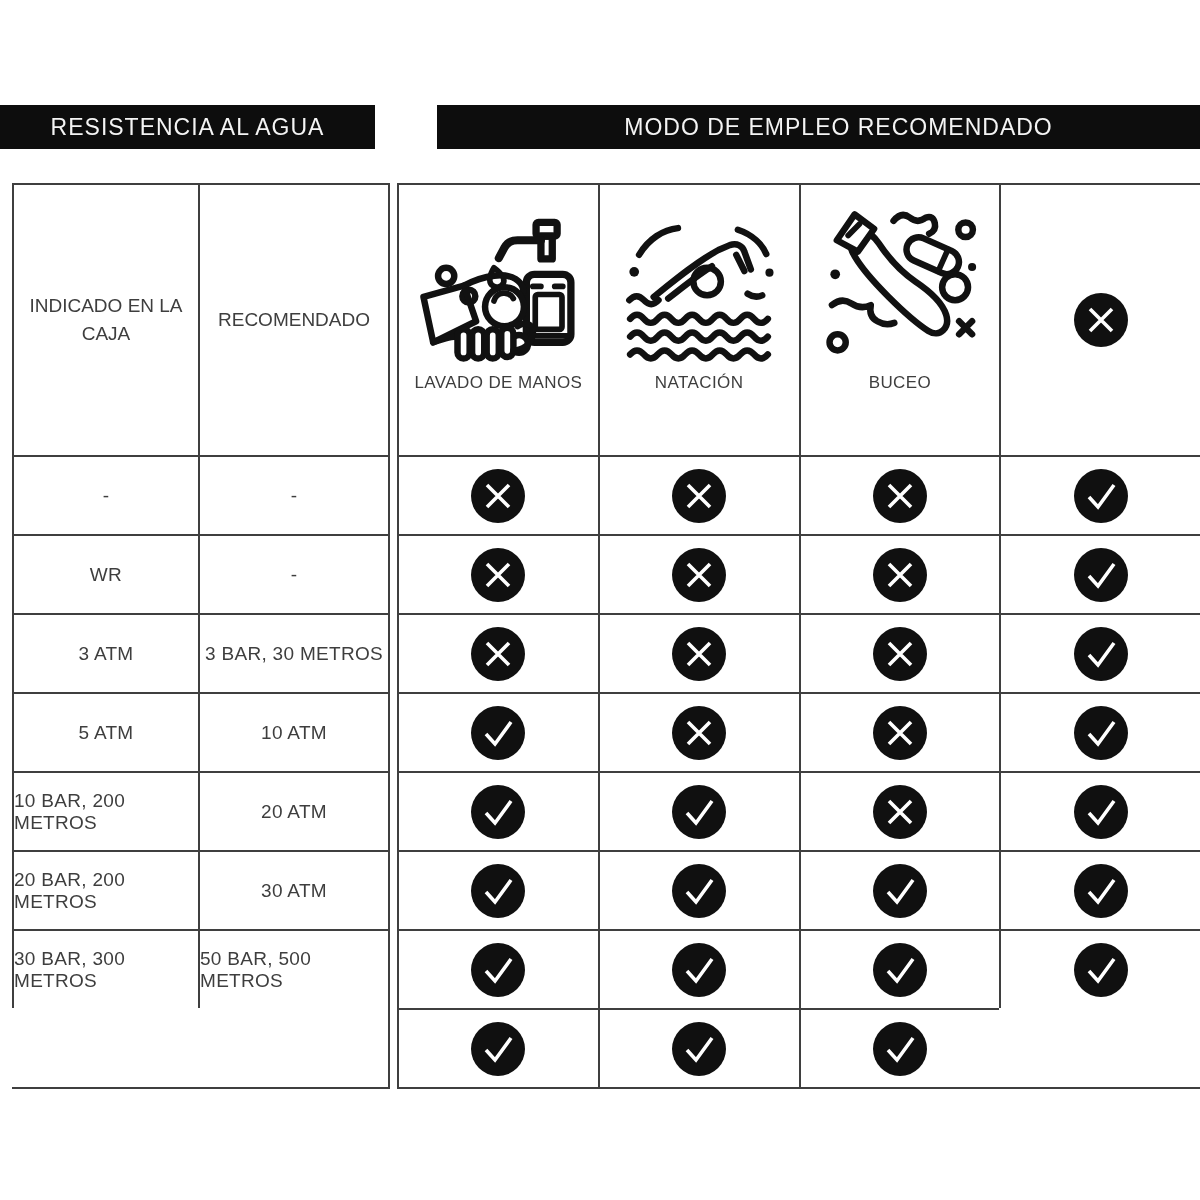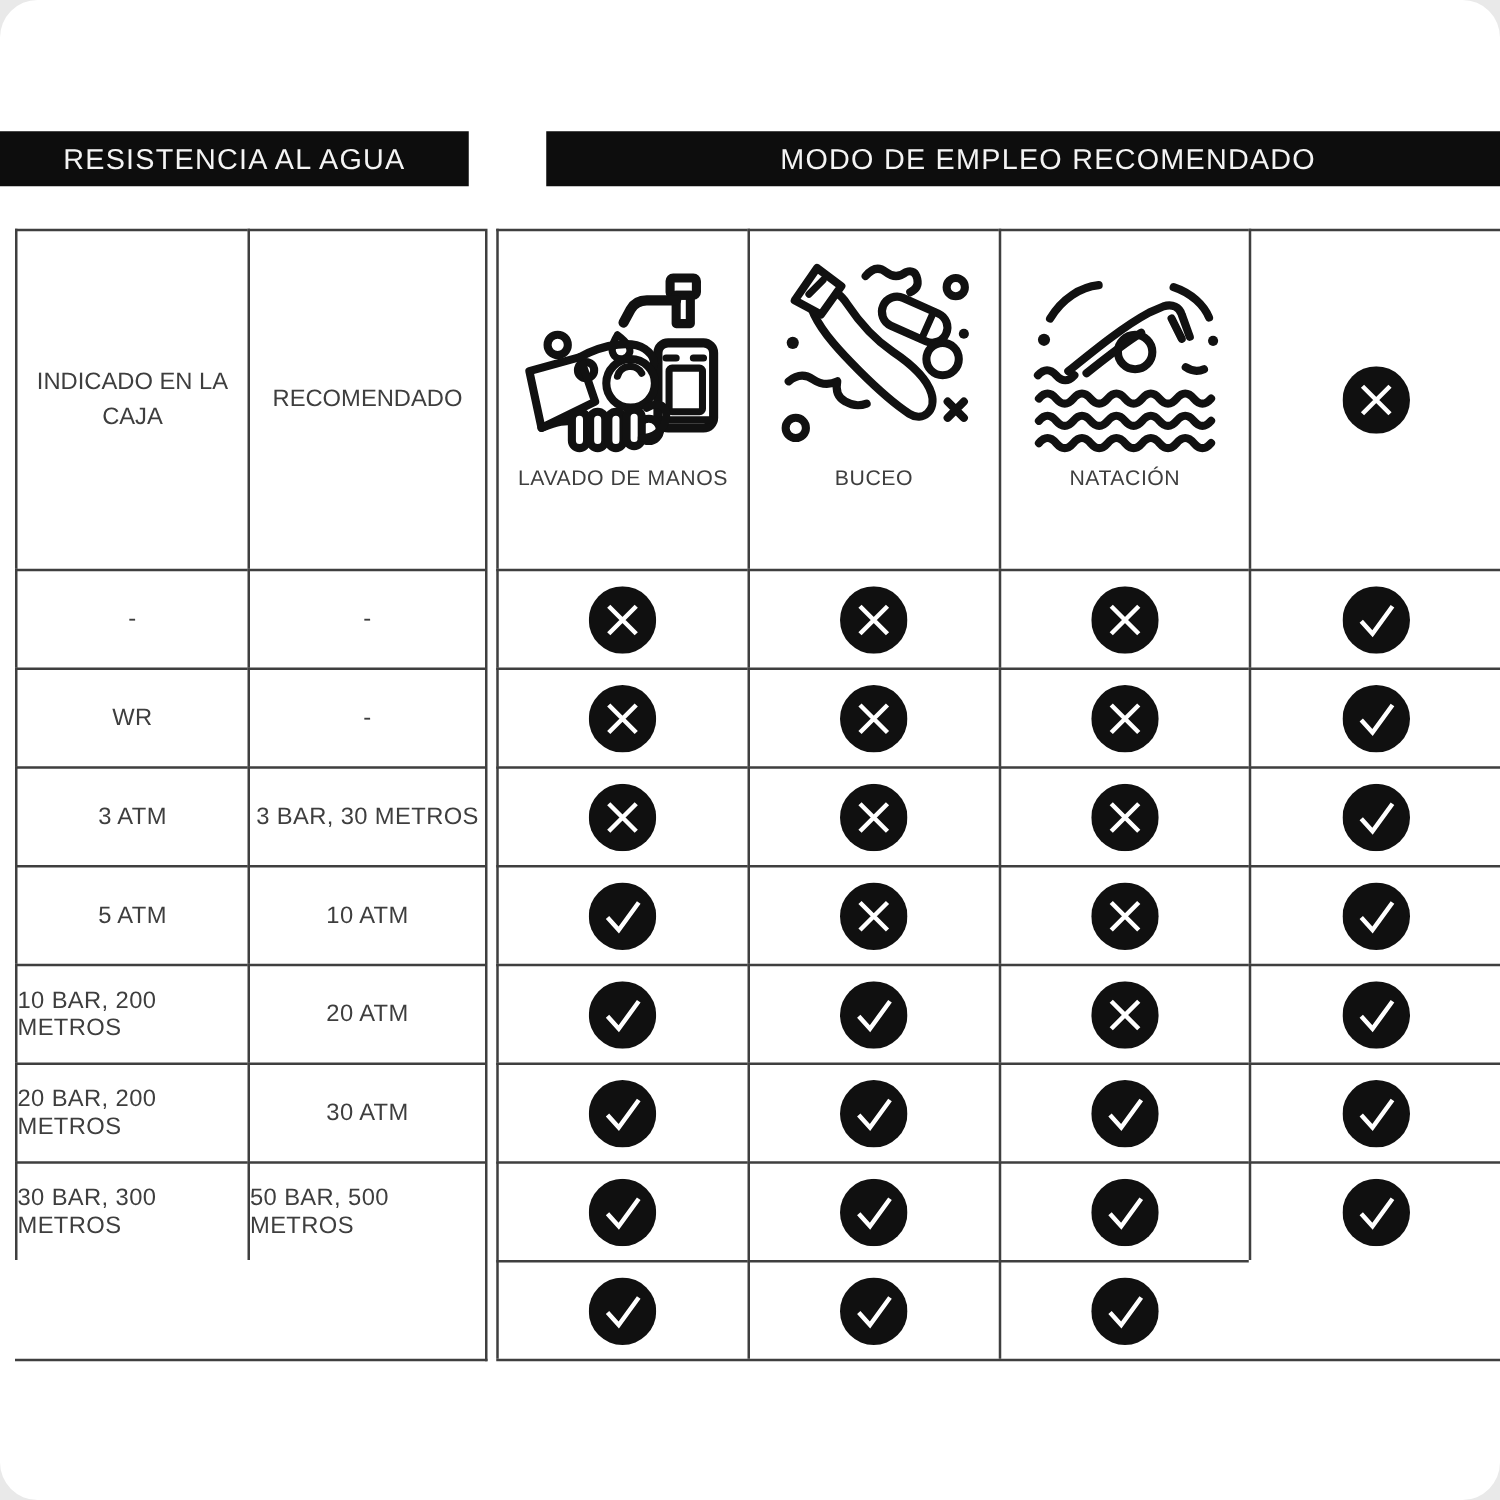--- a/index.html
+++ b/index.html
@@ -1,21 +1,21 @@
 <!DOCTYPE html>
 <html style="--bar-bg: #0d0d0d; --bar-text: #f4f4f4; --border: #3f3f3f; --text: #3e3e3e; --ink: #111111; --mark-bg: #101010; --mark-stroke: #ffffff; --page-bg: #ffffff;"><head>
 <meta charset="utf-8">
 <style>
   :root{
     --bar-bg:#0d0d0d; --bar-text:#f4f4f4; --border:#3f3f3f; --text:#3e3e3e;
     --ink:#111111; --mark-bg:#101010; --mark-stroke:#ffffff; --page-bg:#ffffff;
   }
   html,body{margin:0;padding:0;}
   body{background:#e9e9e9;font-family:"Liberation Sans","DejaVu Sans",sans-serif;}
-  .canvas{position:relative;width:1200px;height:1200px;background:var(--page-bg);overflow:hidden;border-radius:30px;}
+  .canvas{position:relative;width:1200px;height:1200px;background:var(--page-bg);overflow:hidden;}
   .bar{position:absolute;top:105px;height:44px;background:var(--bar-bg);color:var(--bar-text);
        display:flex;align-items:center;justify-content:center;font-size:23px;letter-spacing:1px;}
   #bar-left{left:0;width:375px;}
   #bar-right{left:397px;width:803px;margin-left:40px;}
   .table{position:absolute;top:183px;display:grid;background:var(--page-bg);
          border-right:2px solid var(--border);border-bottom:2px solid var(--border);}
   #left-table{left:12px;width:376px;grid-template-columns:186px 1fr;grid-template-rows:272px repeat(8,79px);}
   #right-table{left:397px;width:803px;grid-template-columns:repeat(4,1fr);grid-template-rows:272px repeat(8,79px);}
   .cell{display:flex;align-items:center;justify-content:center;color:var(--text);
         border-left:2px solid var(--border);border-top:2px solid var(--border);box-sizing:border-box;}
@@ -89,59 +89,59 @@
         <rect x="86" y="156" width="15" height="36" rx="7.5" fill="white" stroke-width="8"></rect>
         <rect x="104" y="154" width="15" height="36" rx="7.5" fill="white" stroke-width="8"></rect>
         <path d="M124 152 C136 145 145 151 143 162 C141 175 130 182 119 182" stroke-width="8"></path>
       </svg>
       <div class="icon-label">LAVADO DE MANOS</div>
     </div>
 
 
     <div class="cell icon-cell">
       <svg class="pict" width="162" height="162" viewBox="0 0 200 200">
+        <path d="M26 64 C38 44 56 33 74 31" stroke-width="8"></path>
+        <path d="M148 33 C166 39 178 51 183 63" stroke-width="8"></path>
+        <circle cx="20" cy="85" r="6" fill="currentColor" stroke="none"></circle>
+        <circle cx="187" cy="86" r="5" fill="currentColor" stroke="none"></circle>
+        <path d="M14 120 q9 -10 18 0 q9 10 18 0" stroke-width="8"></path>
+        <path d="M160 112 q9 6 18 2" stroke-width="8"></path>
+        <path d="M15 143 q8.5 -10 17 0 q8.5 10 17 0 q8.5 -10 17 0 q8.5 10 17 0 q8.5 -10 17 0 q8.5 10 17 0 q8.5 -10 17 0 q8.5 10 17 0 q8.5 -10 17 0 q8.5 10 17 0" stroke-width="8"></path>
+        <path d="M15 165 q8.5 -10 17 0 q8.5 10 17 0 q8.5 -10 17 0 q8.5 10 17 0 q8.5 -10 17 0 q8.5 10 17 0 q8.5 -10 17 0 q8.5 10 17 0 q8.5 -10 17 0 q8.5 10 17 0" stroke-width="8"></path>
+        <path d="M15 187 q8.5 -10 17 0 q8.5 10 17 0 q8.5 -10 17 0 q8.5 10 17 0 q8.5 -10 17 0 q8.5 10 17 0 q8.5 -10 17 0 q8.5 10 17 0 q8.5 -10 17 0 q8.5 10 17 0" stroke-width="8"></path>
+        <circle cx="110" cy="97" r="17" fill="white" stroke-width="8"></circle>
+        <path d="M44 116 C70 95 98 72 124 58 L138 52 C147 49 154 53 156 60 L164 82" stroke-width="8"></path>
+        <path d="M62 118 C82 102 100 88 116 78" stroke-width="8"></path>
+        <path d="M146 64 L156 84" stroke-width="8"></path>
+      </svg>
+      <div class="icon-label">NATACIÓN</div>
+    </div>
+
+    <div class="cell icon-cell">
+      <svg class="pict" width="162" height="162" viewBox="0 0 200 200">
         <path d="M92 22 q10 -12 20 -4 q10 8 20 0 q9 -3 11 7 q2 9 -7 13" stroke-width="8"></path>
         <path d="M16 126 q12 -10 24 -2 q12 8 24 2 q-3 14 8 20 q10 6 21 2" stroke-width="8"></path>
         <circle cx="181" cy="33" r="9" stroke-width="8"></circle>
         <circle cx="23" cy="172" r="10" stroke-width="8"></circle>
         <circle cx="20" cy="88" r="6" fill="currentColor" stroke="none"></circle>
         <circle cx="189" cy="79" r="5" fill="currentColor" stroke="none"></circle>
         <circle cx="118" cy="141" r="6" fill="currentColor" stroke="none"></circle>
         <path d="M173 146 L189 162 M189 146 L173 162" stroke-width="8"></path>
         <path d="M46 40 C57 33 66 38 74 50 C86 68 100 84 119 97 C137 109 152 122 157 138 C162 154 149 167 135 158 C118 147 102 132 86 116 C68 98 50 79 41 60 C36 49 38 44 46 40 Z" fill="white" stroke-width="8"></path>
         <path d="M22 46 L44 14 L68 32 L48 60 Z" fill="white" stroke-width="8"></path>
         <path d="M36 40 L50 26" stroke-width="7"></path>
         <g transform="rotate(24 140 66)">
           <rect x="106" y="50" width="68" height="30" rx="15" fill="white" stroke-width="8"></rect>
           <path d="M154 50 V80" stroke-width="7"></path>
         </g>
         <circle cx="168" cy="104" r="16" fill="white" stroke-width="8"></circle>
       </svg>
       <div class="icon-label">BUCEO</div>
     </div>
 
-    <div class="cell icon-cell">
-      <svg class="pict" width="162" height="162" viewBox="0 0 200 200">
-        <path d="M26 64 C38 44 56 33 74 31" stroke-width="8"></path>
-        <path d="M148 33 C166 39 178 51 183 63" stroke-width="8"></path>
-        <circle cx="20" cy="85" r="6" fill="currentColor" stroke="none"></circle>
-        <circle cx="187" cy="86" r="5" fill="currentColor" stroke="none"></circle>
-        <path d="M14 120 q9 -10 18 0 q9 10 18 0" stroke-width="8"></path>
-        <path d="M160 112 q9 6 18 2" stroke-width="8"></path>
-        <path d="M15 143 q8.5 -10 17 0 q8.5 10 17 0 q8.5 -10 17 0 q8.5 10 17 0 q8.5 -10 17 0 q8.5 10 17 0 q8.5 -10 17 0 q8.5 10 17 0 q8.5 -10 17 0 q8.5 10 17 0" stroke-width="8"></path>
-        <path d="M15 165 q8.5 -10 17 0 q8.5 10 17 0 q8.5 -10 17 0 q8.5 10 17 0 q8.5 -10 17 0 q8.5 10 17 0 q8.5 -10 17 0 q8.5 10 17 0 q8.5 -10 17 0 q8.5 10 17 0" stroke-width="8"></path>
-        <path d="M15 187 q8.5 -10 17 0 q8.5 10 17 0 q8.5 -10 17 0 q8.5 10 17 0 q8.5 -10 17 0 q8.5 10 17 0 q8.5 -10 17 0 q8.5 10 17 0 q8.5 -10 17 0 q8.5 10 17 0" stroke-width="8"></path>
-        <circle cx="110" cy="97" r="17" fill="white" stroke-width="8"></circle>
-        <path d="M44 116 C70 95 98 72 124 58 L138 52 C147 49 154 53 156 60 L164 82" stroke-width="8"></path>
-        <path d="M62 118 C82 102 100 88 116 78" stroke-width="8"></path>
-        <path d="M146 64 L156 84" stroke-width="8"></path>
-      </svg>
-      <div class="icon-label">NATACIÓN</div>
-    </div>
-
   <div class="cell mark-cell">
   <span class="mark">
     <svg width="54" height="54" viewBox="0 0 54 54">
       <circle class="mark-circle" cx="27" cy="27" r="27"></circle>
       <path class="mark-stroke" d="M16 16 L38 38 M38 16 L16 38"></path>
     </svg>
   </span>
 </div>
       <div class="cell mark-cell">
   <span class="mark">

